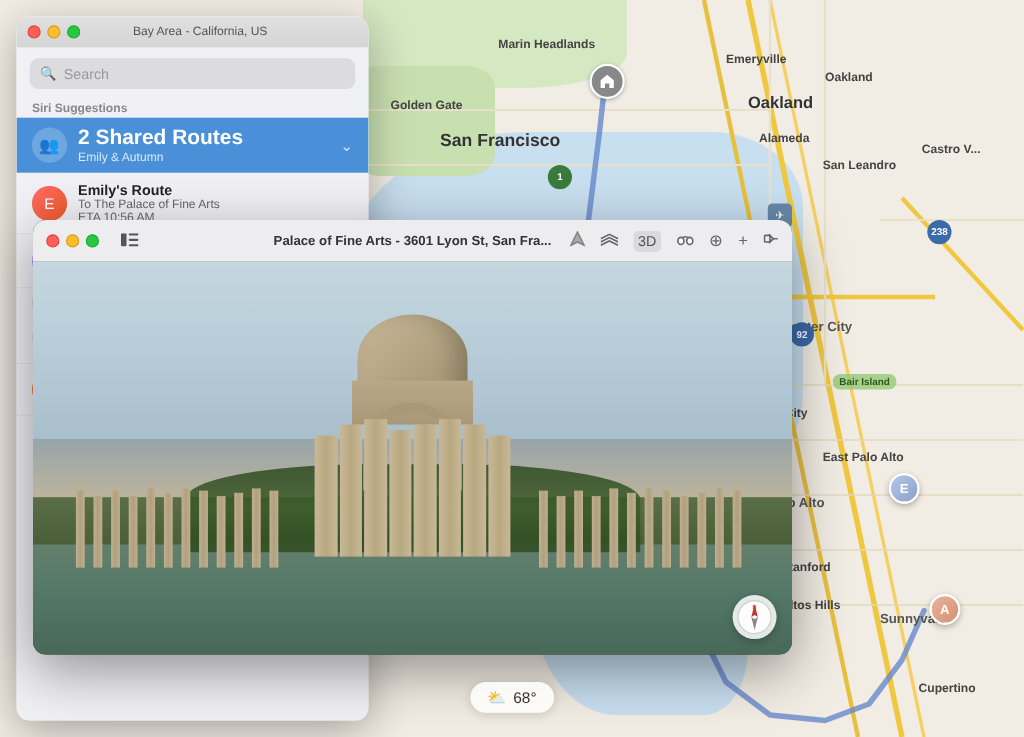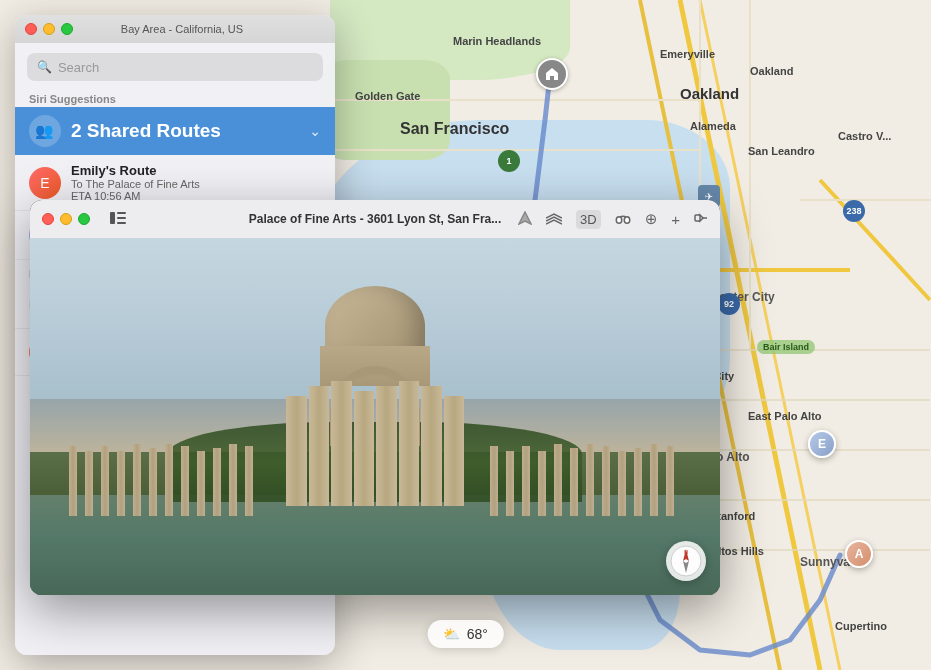--- a/index.html
+++ b/index.html
@@ -636,20 +636,21 @@
     <div class="search-icon-wrap">🔍</div>
     <span class="search-placeholder">Search</span>
   </div>
 
   <div class="section-label">Siri Suggestions</div>
 
   <div class="suggestion-item selected">
     <div class="suggestion-icon">👥</div>
     <div class="suggestion-text">
       <div class="suggestion-title">2 Shared Routes</div>
+      <div class="suggestion-subtitle">Emily &amp; Autumn</div>
     </div>
     <div class="suggestion-chevron">⌄</div>
   </div>
 
   <div class="route-item">
     <div class="emily-avatar">E</div>
     <div class="route-text">
       <div class="route-title">Emily's Route</div>
       <div class="route-subtitle">To The Palace of Fine Arts</div>
       <div class="route-eta">ETA 10:56 AM</div>

